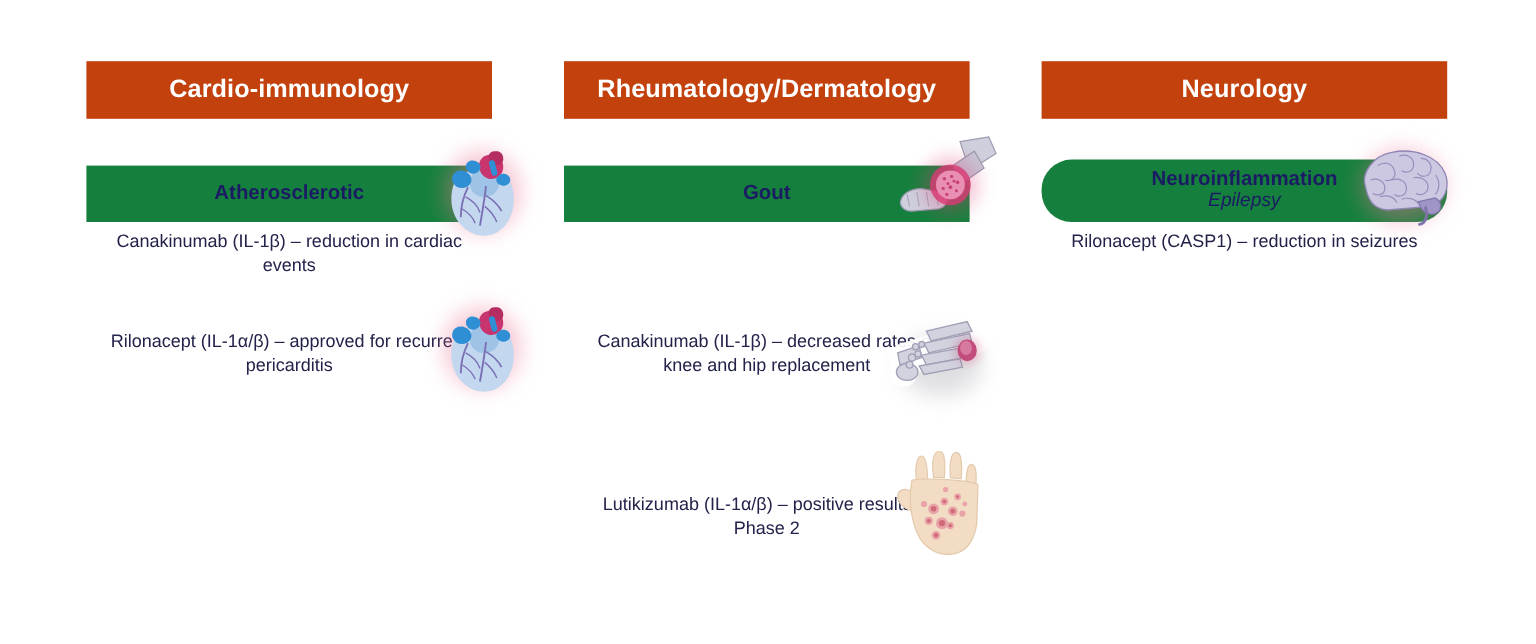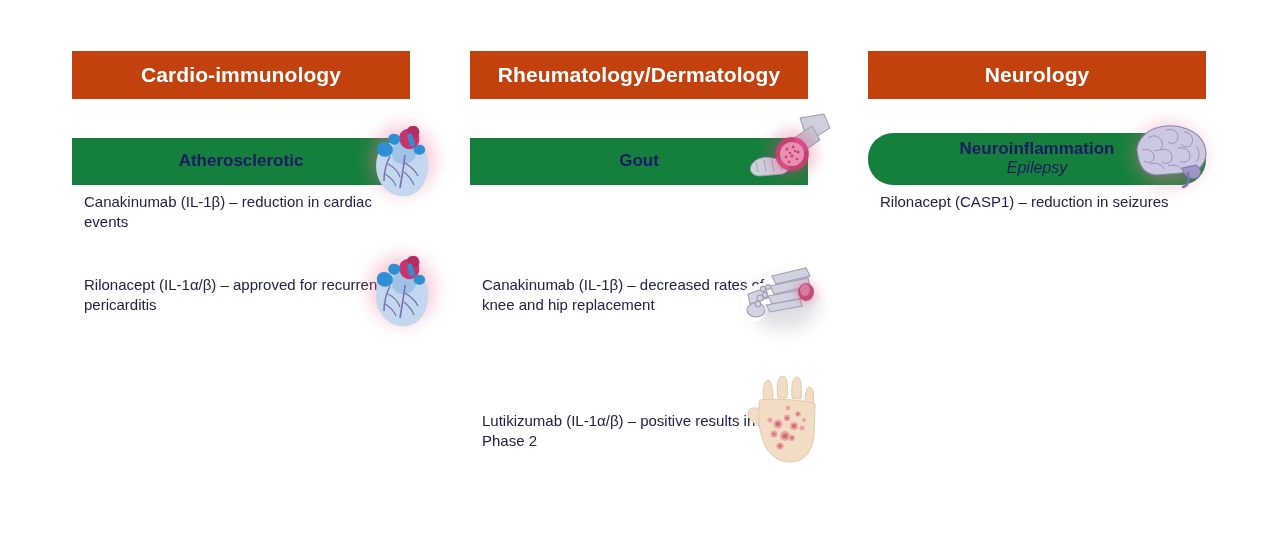--- a/index.html
+++ b/index.html
@@ -55,20 +55,21 @@
     font-size:16px;
     font-style:italic;
     font-weight:normal;
     line-height:1.18;
     text-align:left;
   }
   .card-desc{
     color:#22224A;
     font-size:15px;
     line-height:1.32;
+    text-align:center;
     padding:7px 12px 0 12px;
     box-sizing:border-box;
   }
 
   
   .icon{
     position:absolute;
     z-index:5;
     pointer-events:none;
   }

